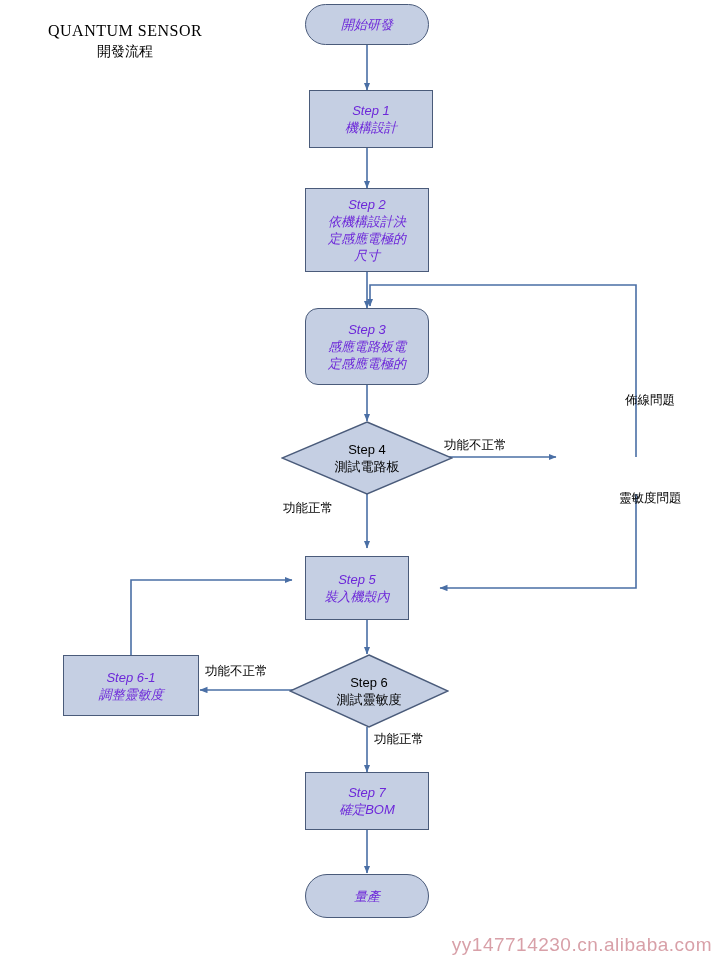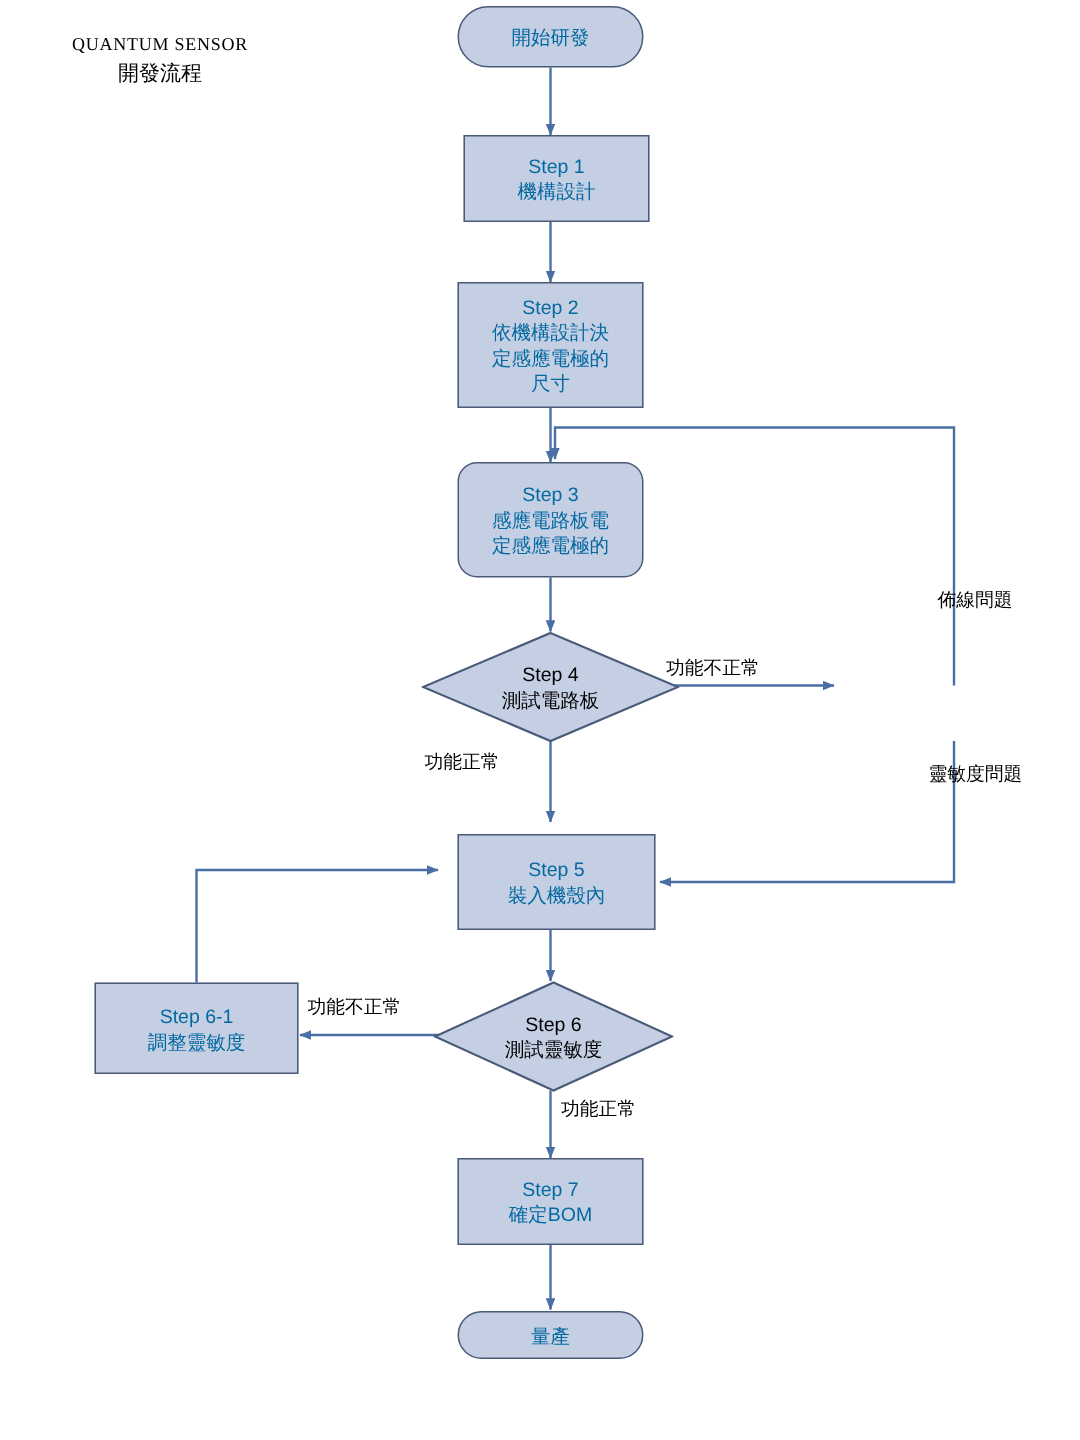--- a/index.html
+++ b/index.html
@@ -26,23 +26,24 @@
     height: 960px;
     pointer-events: none;
   }
   .node {
     position: absolute;
     box-sizing: border-box;
     display: flex;
     align-items: center;
     justify-content: center;
     text-align: center;
-    color: #0369a1;
+    color: #6d28d9;
     font-size: 13px;
     line-height: 17px;
+    font-style: italic;
   }
   .box {
     background: #c5cfe3;
     border: 1px solid #4a5b7a;
   }
   .terminal {
     background: #c5cfe3;
     border: 1px solid #4a5b7a;
     border-radius: 24px;
   }
@@ -69,21 +70,21 @@
     font-size: 13px;
     line-height: 17px;
     color: #000;
   }
   .title {
     position: absolute;
     color: #000;
     font-family: "Liberation Serif", serif;
   }
   .title .t1 {
-    font-size: 12px;
+    font-size: 16px;
     letter-spacing: 0.5px;
     white-space: nowrap;
   }
   .title .t2 {
     font-size: 14px;
     text-align: center;
     margin-top: 3px;
   }
   .edge-label {
     position: absolute;
@@ -183,21 +184,21 @@
     </svg>
     <div class="dlabel">
       <div>
         <div>Step 4</div>
         <div>測試電路板</div>
       </div>
     </div>
   </div>
 
 
-  <div class="node box" style="left:305px; top:556px; width:132px; height:64px;">
+  <div class="node box" style="left:305px; top:556px; width:104px; height:64px;">
     <div>
       <div>Step 5</div>
       <div>裝入機殼內</div>
     </div>
   </div>
 
   <div class="diamond-wrap" style="left:289px; top:654px; width:160px; height:74px;">
     <svg class="dshape" viewBox="0 0 160 74" preserveAspectRatio="none">
       <polygon points="80,1 159,37 80,73 1,37" fill="#c5cfe3" stroke="#4a5b7a" stroke-width="1.4"></polygon>
     </svg>
@@ -216,24 +217,25 @@
     </div>
   </div>
 
   <div class="node box" style="left:305px; top:772px; width:124px; height:58px;">
     <div>
       <div>Step 7</div>
       <div>確定BOM</div>
     </div>
   </div>
 
-  <div class="node terminal" style="left:305px; top:874px; width:124px; height:32px;">
+  <div class="node terminal" style="left:305px; top:874px; width:124px; height:44px;">
     <div>量產</div>
   </div>
 
   <div class="edge-label" style="left:444px; top:437px;">功能不正常</div>
   <div class="edge-label" style="left:625px; top:392px;">佈線問題</div>
   <div class="edge-label" style="left:283px; top:500px;">功能正常</div>
-  <div class="edge-label" style="left:619px; top:508px;">靈敏度問題</div>
+  <div class="edge-label" style="left:619px; top:490px;">靈敏度問題</div>
   <div class="edge-label" style="left:205px; top:663px;">功能不正常</div>
   <div class="edge-label" style="left:374px; top:731px;">功能正常</div>
 
+  <div class="watermark">yy147714230.cn.alibaba.com</div>
 </div>
 
 </body></html>

